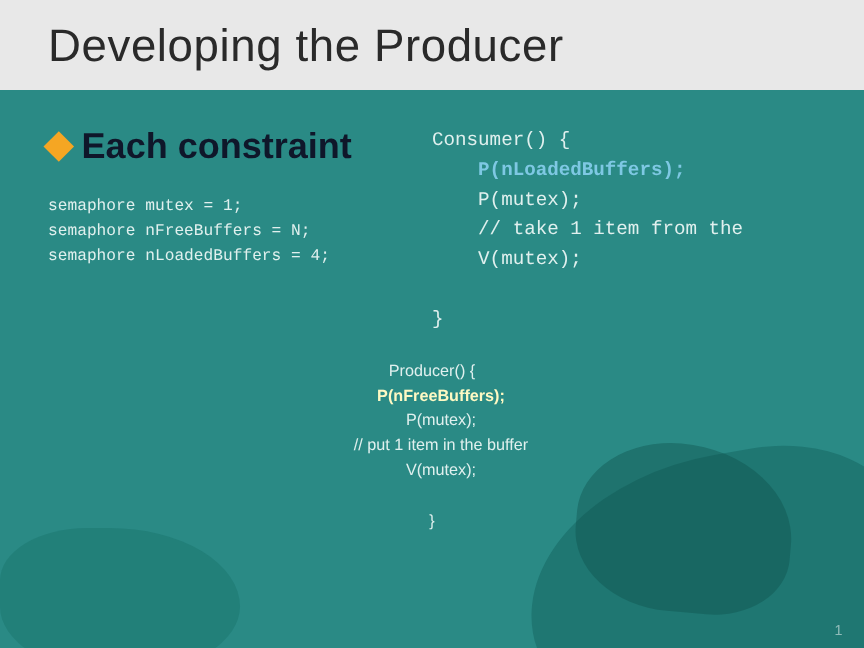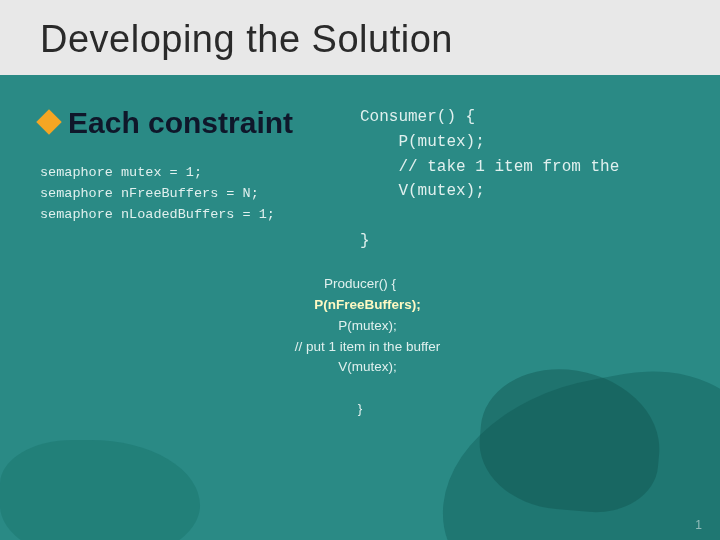--- a/index.html
+++ b/index.html
@@ -161,44 +161,45 @@
 
 <div class="slide-container">
 
   <div class="bg-decoration">
     <div class="bg-shape1"></div>
     <div class="bg-shape2"></div>
     <div class="bg-shape3"></div>
   </div>
 
   <div class="title-bar">
-    <h1 class="title-text">Developing the Solution</h1>
+    <h1 class="title-text">Developing the Producer</h1>
   </div>
 
   <div class="content-area">
 
     <div class="left-panel">
 
       <div class="bullet-heading">
         <div class="bullet-diamond"></div>
         <div class="bullet-text">
           <span>Each constraint</span><br>
         </div>
       </div>
 
       <div class="code-block">
         <div>semaphore mutex = 1;</div>
         <div>semaphore nFreeBuffers = N;</div>
-        <div>semaphore nLoadedBuffers = 1;</div>
+        <div>semaphore nLoadedBuffers = 4;</div>
       </div>
     </div>
 
     <div class="right-panel">
       <div class="right-code">
         <div>Consumer() {</div>
+        <div>&nbsp;&nbsp;&nbsp;&nbsp;<span class="kw-blue">P(nLoadedBuffers);</span></div>
         <div>&nbsp;&nbsp;&nbsp;&nbsp;P(mutex);</div>
         <div>&nbsp;&nbsp;&nbsp;&nbsp;// take 1 item from the</div>
         <div>&nbsp;&nbsp;&nbsp;&nbsp;V(mutex);</div>
         <div>&nbsp;</div>
         <div>}</div>
       </div>
     </div>
 
   </div>
 

